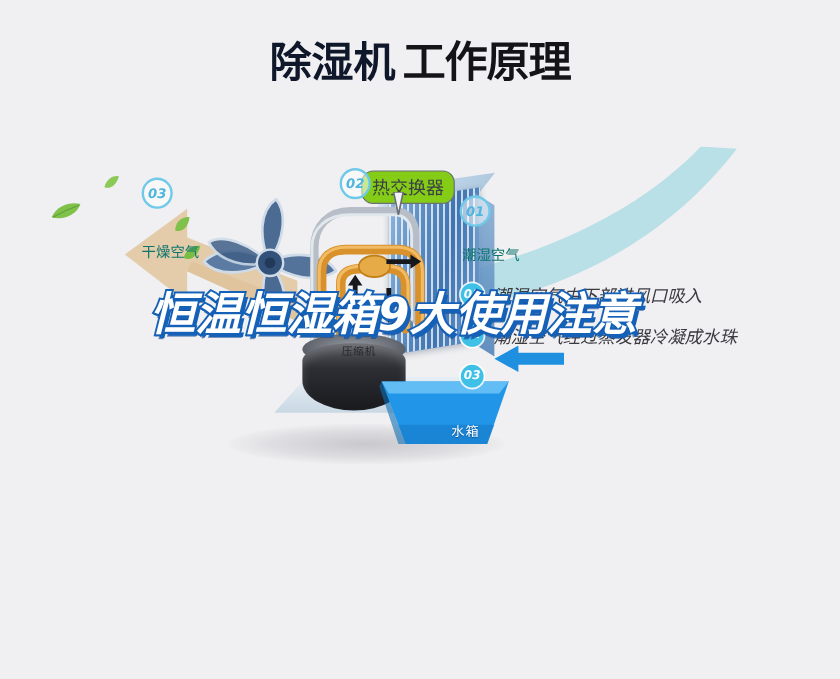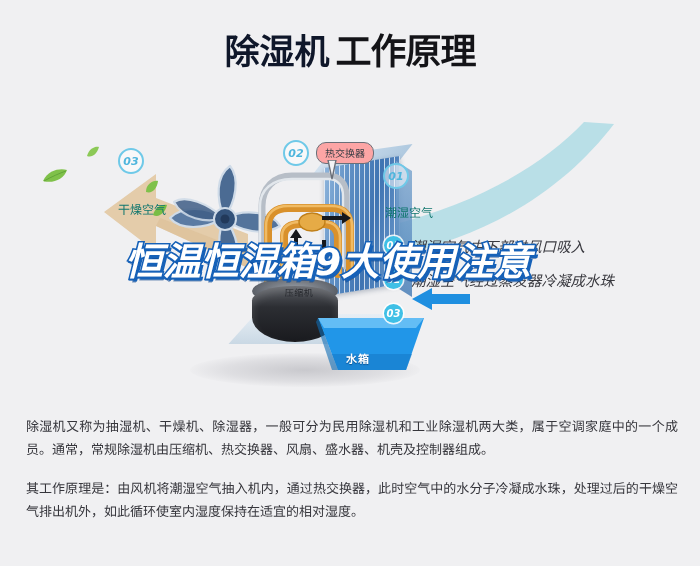--- a/index.html
+++ b/index.html
@@ -99,42 +99,42 @@
     position:absolute;left:6px;top:178px;width:150px;height:30px;
     background:linear-gradient(180deg,#e6eef5,#c6d6e3);
     transform:skewX(-42deg);opacity:.92;
   }
 
   
   .tank{
     position:absolute;left:80px;top:176px;width:110px;height:62px;
   }
   .tank-label{
-    position:absolute;left:110px;top:214px;
-    font-size:11px;color:#ffffff;font-weight:bold;letter-spacing:1px;
+    position:absolute;left:140px;top:214px;
+    font-size:11px;color:#ffffff;font-weight:normal;letter-spacing:1px;
     text-shadow:0 1px 1px rgba(0,40,90,.55);
   }
 
   
   .inlet-arrow{position:absolute;left:176px;top:152px;width:58px;height:22px;}
 
   
   .badge-d{
     position:absolute;width:22px;height:22px;border-radius:50%;
     border:2px solid #6fc9e8;color:#4fb6dd;
     font-size:11px;font-weight:bold;font-style:italic;
     display:flex;align-items:center;justify-content:center;
     background:rgba(255,255,255,.55);
   }
 
   
   .callout{
-    position:absolute;left:316px;top:24px;
+    position:absolute;left:301px;top:24px;
     padding:2px 8px 3px;border:1.4px solid #6a6f78;border-radius:10px;
-    background:#fca5a5;font-size:10px;color:#3b3f46;white-space:nowrap;
+    background:#84cc16;font-size:15px;color:#3b3f46;white-space:nowrap;
   }
   .callout-tail{
     position:absolute;left:327px;top:42px;width:10px;height:20px;
   }
 
   
   .dlabel{position:absolute;font-size:12px;color:#0f766e;white-space:nowrap;}
 
   
   .legend{position:absolute;left:384px;top:228px;width:300px;}
@@ -302,18 +302,14 @@
     </div>
     <div class="legend-row">
       <div class="legend-badge">03</div>
     </div>
   </div>
 
   <div class="overlay">
     <div class="overlay-line">恒温恒湿箱9大使用注意</div>
   </div>
 
-  <div class="body-text">
-    <p class="para">除湿机又称为抽湿机、干燥机、除湿器，一般可分为民用除湿机和工业除湿机两大类，属于空调家庭中的一个成员。通常，常规除湿机由压缩机、热交换器、风扇、盛水器、机壳及控制器组成。</p>
-    <p class="para"><span class="para-label">其工作原理是：</span><span>由风机将潮湿空气抽入机内，通过热交换器，此时空气中的水分子冷凝成水珠，处理过后的干燥空气排出机外，如此循环使室内湿度保持在适宜的相对湿度。</span></p>
-  </div>
 
 </div>
 
 </body></html>

